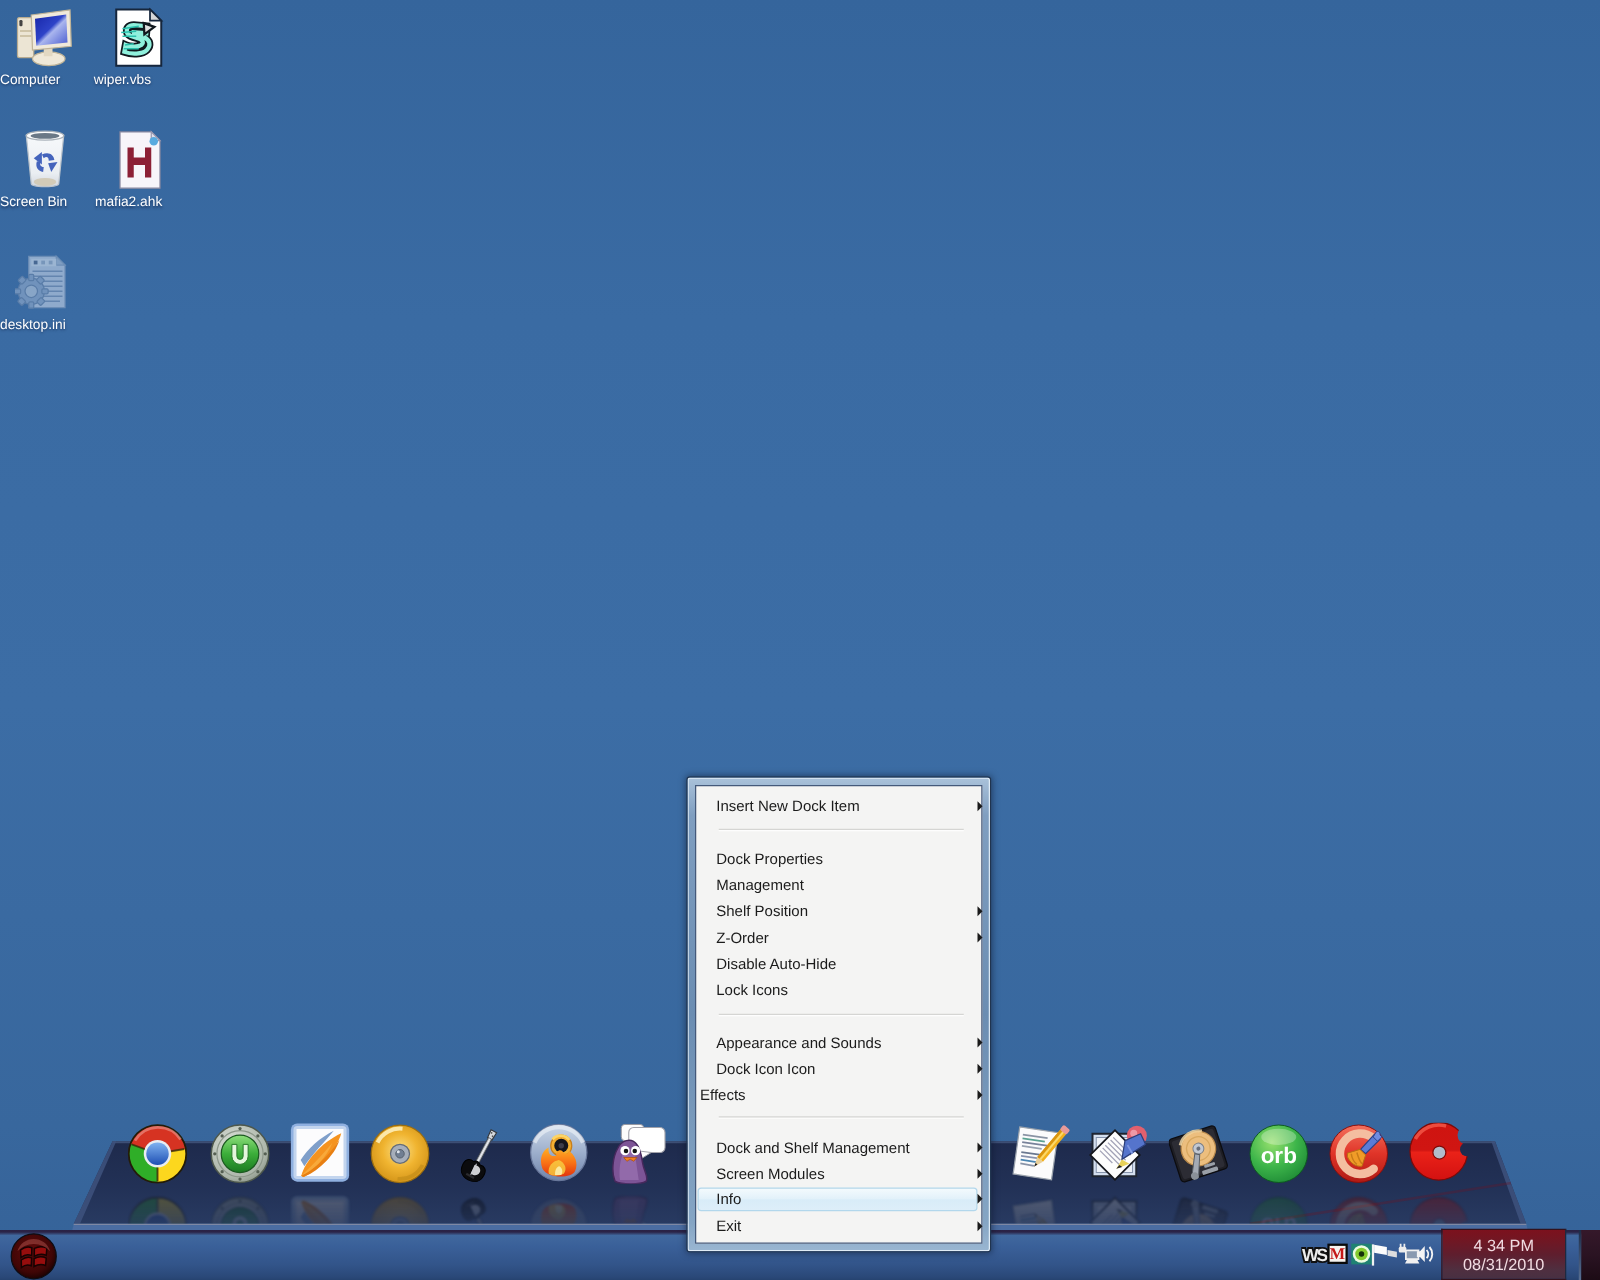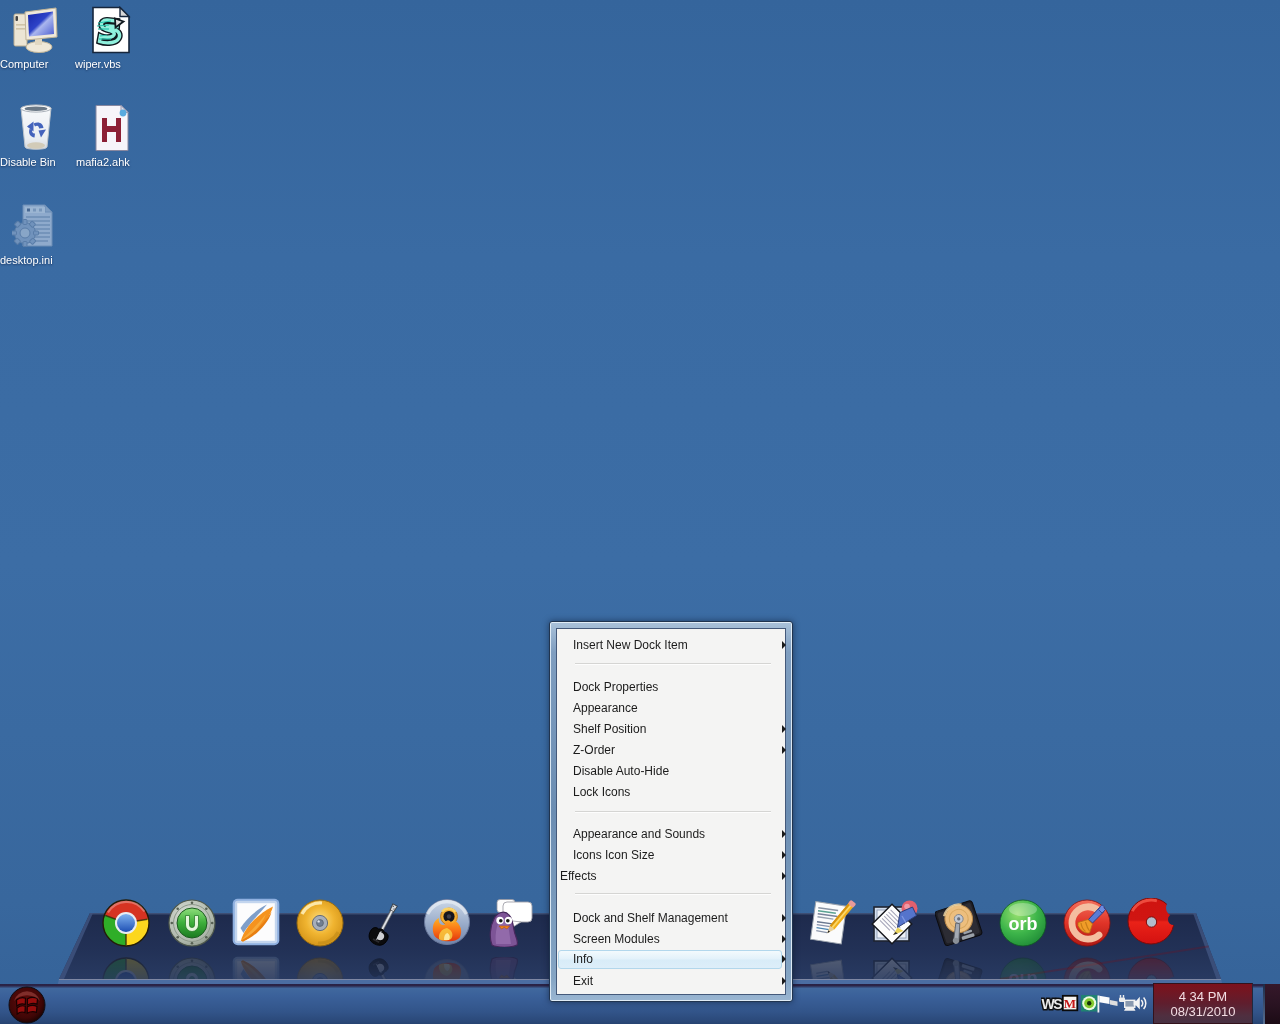--- a/index.html
+++ b/index.html
@@ -129,21 +129,21 @@
   <ellipse cx="24" cy="4.7" rx="11.5" ry="2.3" fill="#6a7886"></ellipse>
   <ellipse cx="24" cy="41.5" rx="9" ry="3.2" fill="#d2cbb8"></ellipse>
 
   <g fill="#3658b8" opacity=".92">
    <path d="M15 22.5 L21.5 17.5 L21.5 27.5 Z"></path>
    <path d="M21.5 19.5 C27 17 31 19.5 31.5 24 L27 24.5 C27 21.5 25 21 23 22.5 Z"></path>
    <path d="M26.5 26.5 L34 25.5 L29 33.5 Z"></path>
    <path d="M17.5 25 C16 29.5 18.5 33 22.5 33.5 L23 29.5 C20.5 29.5 19.5 27.5 20.5 25.5 Z"></path>
   </g>
  </svg>
- <div class="lbl">Disable Bin</div>
+ <div class="lbl">Screen Bin</div>
 </div>
 
 <div class="dicon" style="left:76px;top:104px">
  <svg width="48" height="48" viewBox="0 0 48 48">
   <path d="M8 1.5 L33 1.5 L40 8.5 L40 46.5 L8 46.5 Z" fill="#f7f5fa" stroke="#8888a0" stroke-width="1"></path>
   <path d="M33 1.5 L33 8.5 L40 8.5 Z" fill="#e0e0ea" stroke="#9898b0" stroke-width="1"></path>
   <circle cx="35" cy="9" r="3.4" fill="#58aadf"></circle>
   <path d="M14 14 L19 14 L19 22 L28 22 L28 14 L33 14 L33 38 L28 38 L28 28 L19 28 L19 38 L14 38 Z" fill="#8c2036"></path>
  </svg>
  <div class="lbl">mafia2.ahk</div>
@@ -626,21 +626,21 @@
  <div id="menuitems" class="abs" style="left:549px;top:621px;width:246px;height:379px;left:0;top:0;text-decoration:underline;">
   <div class="mi" style="top:13px">
         <span class="t" style="left:23px">Insert New Dock Item</span>
         <span class="arr"></span>
       </div>
   <div class="msep" style="top:41px"></div>
   <div class="mi" style="top:55px">
         <span class="t" style="left:23px">Dock Properties</span>
       </div>
   <div class="mi" style="top:76px">
-        <span class="t" style="left:23px">Appearance</span>
+        <span class="t" style="left:23px">Management</span>
       </div>
   <div class="mi" style="top:97px">
         <span class="t" style="left:23px">Shelf Position</span>
         <span class="arr"></span>
       </div>
   <div class="mi" style="top:118px">
         <span class="t" style="left:23px">Z-Order</span>
         <span class="arr"></span>
       </div>
   <div class="mi" style="top:139px">
@@ -648,21 +648,21 @@
       </div>
   <div class="mi" style="top:160px">
         <span class="t" style="left:23px">Lock Icons</span>
       </div>
   <div class="msep" style="top:189px"></div>
   <div class="mi" style="top:202px">
         <span class="t" style="left:23px">Appearance and Sounds</span>
         <span class="arr"></span>
       </div>
   <div class="mi" style="top:223px">
-        <span class="t" style="left:23px">Icons Icon Size</span>
+        <span class="t" style="left:23px">Dock Icon Icon</span>
         <span class="arr"></span>
       </div>
   <div class="mi" style="top:244px">
         <span class="t" style="left:10px">Effects</span>
         <span class="arr"></span>
       </div>
   <div class="msep" style="top:271px"></div>
   <div class="mi" style="top:286px">
         <span class="t" style="left:23px">Dock and Shelf Management</span>
         <span class="arr"></span>

